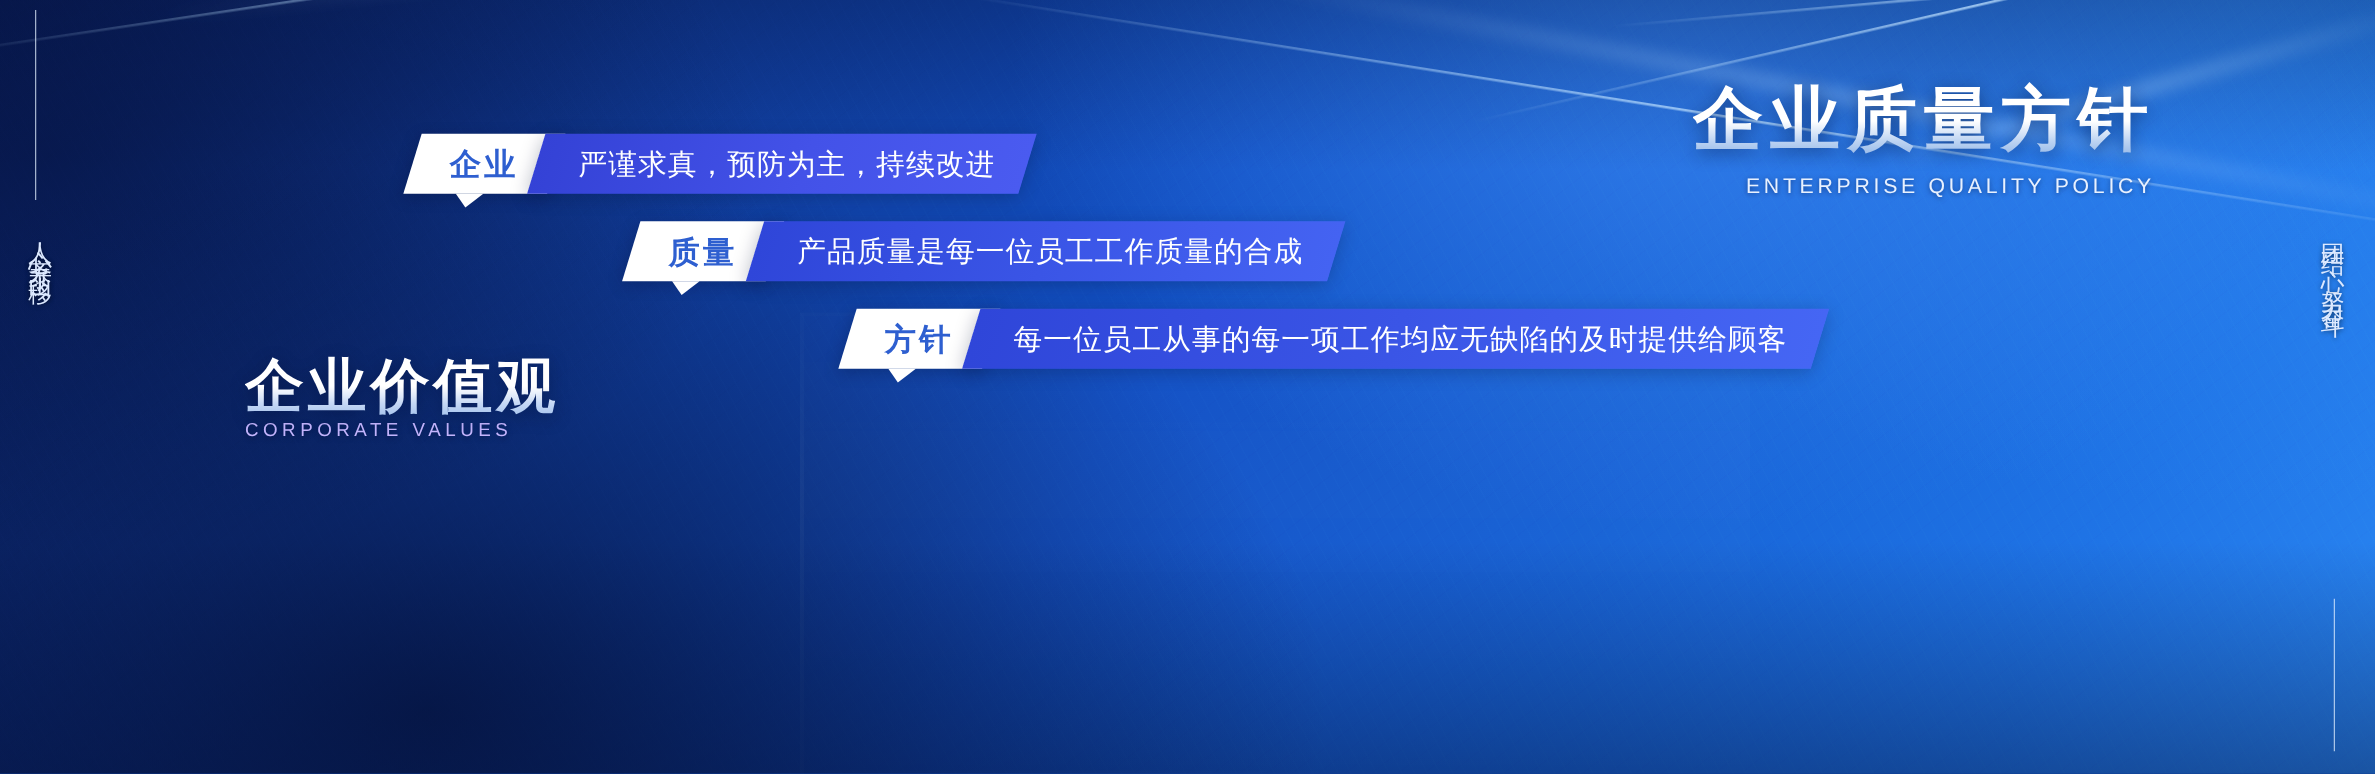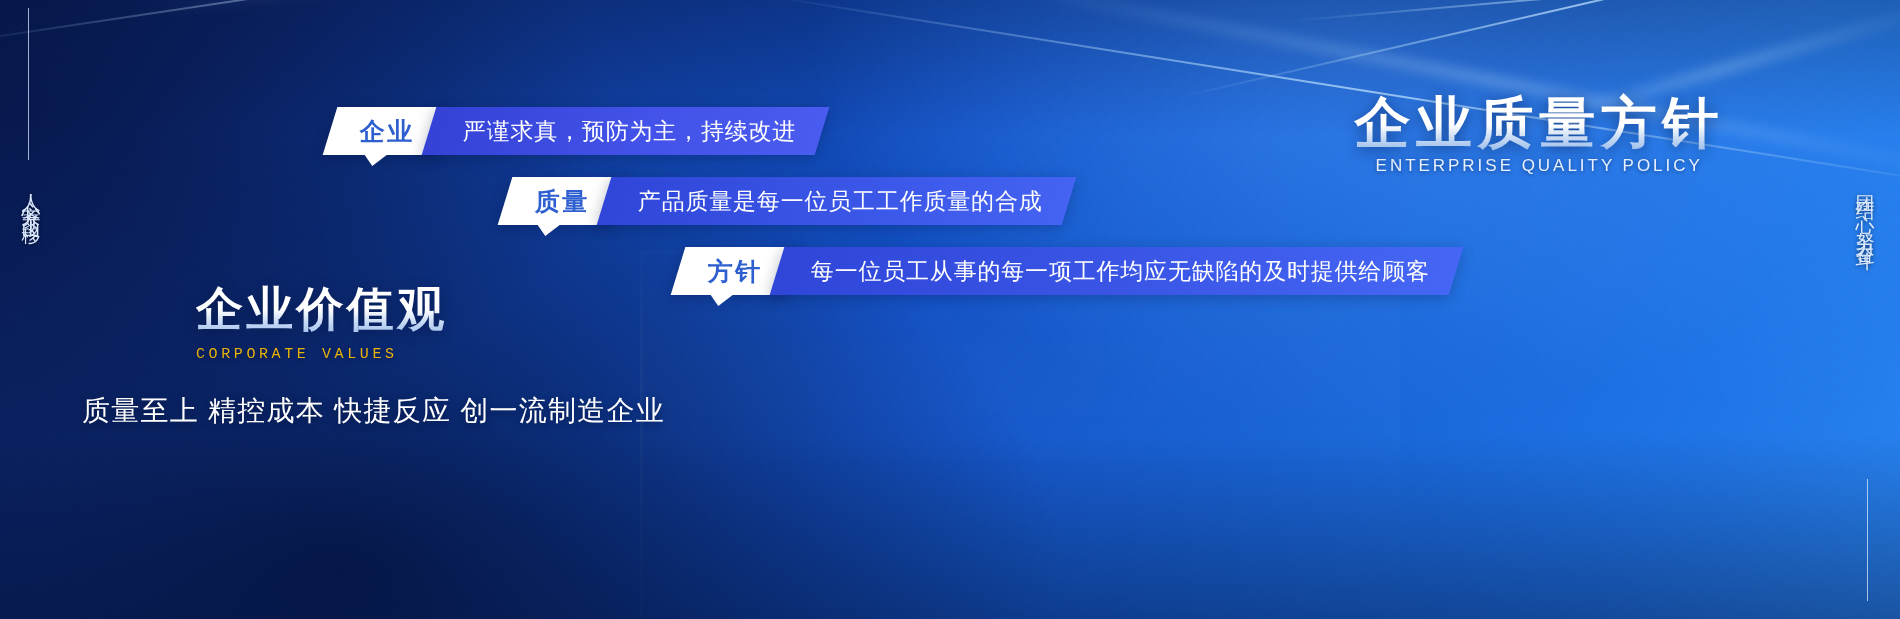--- a/index.html
+++ b/index.html
@@ -71,31 +71,31 @@
     letter-spacing:.34em;
     text-shadow:0 1px 4px rgba(0,0,0,.45);
   }
   #v-left{left:18px;top:178px;font-size:19px;}
   #v-right{right:22px;top:180px;font-size:19px;}
   .vline{position:absolute;width:1px;background:rgba(225,238,255,.72);}
   #v-left-line{left:28px;top:8px;height:152px;}
   #v-right-line{right:32px;bottom:18px;height:122px;}
 
   
-  #policy-block{position:absolute;right:176px;top:92px;text-align:center;}
+  #policy-block{position:absolute;right:176px;top:64px;text-align:right;}
   #policy-cn{
     font-size:56px;font-weight:700;letter-spacing:.10em;
     line-height:1.12;
     background:linear-gradient(180deg,#ffffff 0%,#ffffff 52%,#bcd3f2 78%,#8fb4e6 100%);
     -webkit-background-clip:text;background-clip:text;
     color:transparent;-webkit-text-fill-color:transparent;
     filter:drop-shadow(0 3px 7px rgba(0,10,45,.45));
   }
   #policy-en{
-    margin-top:1px;
+    margin-top:12px;
     font-size:17px;letter-spacing:.175em;color:#e8f1ff;
     text-shadow:0 1px 4px rgba(0,12,48,.5);
   }
 
   
   .row{position:absolute;display:flex;align-items:stretch;height:48px;}
   .row .label{
     position:relative;
     background:#ffffff;
     transform:skewX(-17deg);
@@ -141,23 +141,22 @@
   
   #values-block{position:absolute;left:196px;top:282px;width:280px;}
   #values-cn{
     font-size:47px;font-weight:700;letter-spacing:.07em;line-height:1.15;
     background:linear-gradient(180deg,#ffffff 0%,#ffffff 50%,#c5d8f5 76%,#9dbdea 100%);
     -webkit-background-clip:text;background-clip:text;
     color:transparent;-webkit-text-fill-color:transparent;
     filter:drop-shadow(0 3px 7px rgba(0,10,45,.42));
   }
   #values-en{
-    margin-top:10px;font-size:15px;letter-spacing:.24em;color:#eab308;
+    font-size:15px;letter-spacing:.24em;color:#c4b5fd;
     text-shadow:0 1px 4px rgba(0,12,48,.5);
-    font-family:Liberation Mono, monospace;
   }
   #values-tagline{
     position:absolute;left:82px;top:392px;
     font-size:28px;color:#ffffff;letter-spacing:.045em;white-space:nowrap;
     text-shadow:0 2px 7px rgba(0,12,48,.55);
   }
 </style>
 </head>
 <body>
 
@@ -217,15 +216,14 @@
     </div>
     <div class="body">
       <span>每一位员工从事的每一项工作均应无缺陷的及时提供给顾客</span>
     </div>
   </div>
 
   <div id="values-block">
     <div id="values-cn">企业价值观</div>
     <div id="values-en">CORPORATE VALUES</div>
   </div>
-  <div id="values-tagline">质量至上 精控成本 快捷反应 创一流制造企业</div>
 
 </div>
 
 </body></html>

